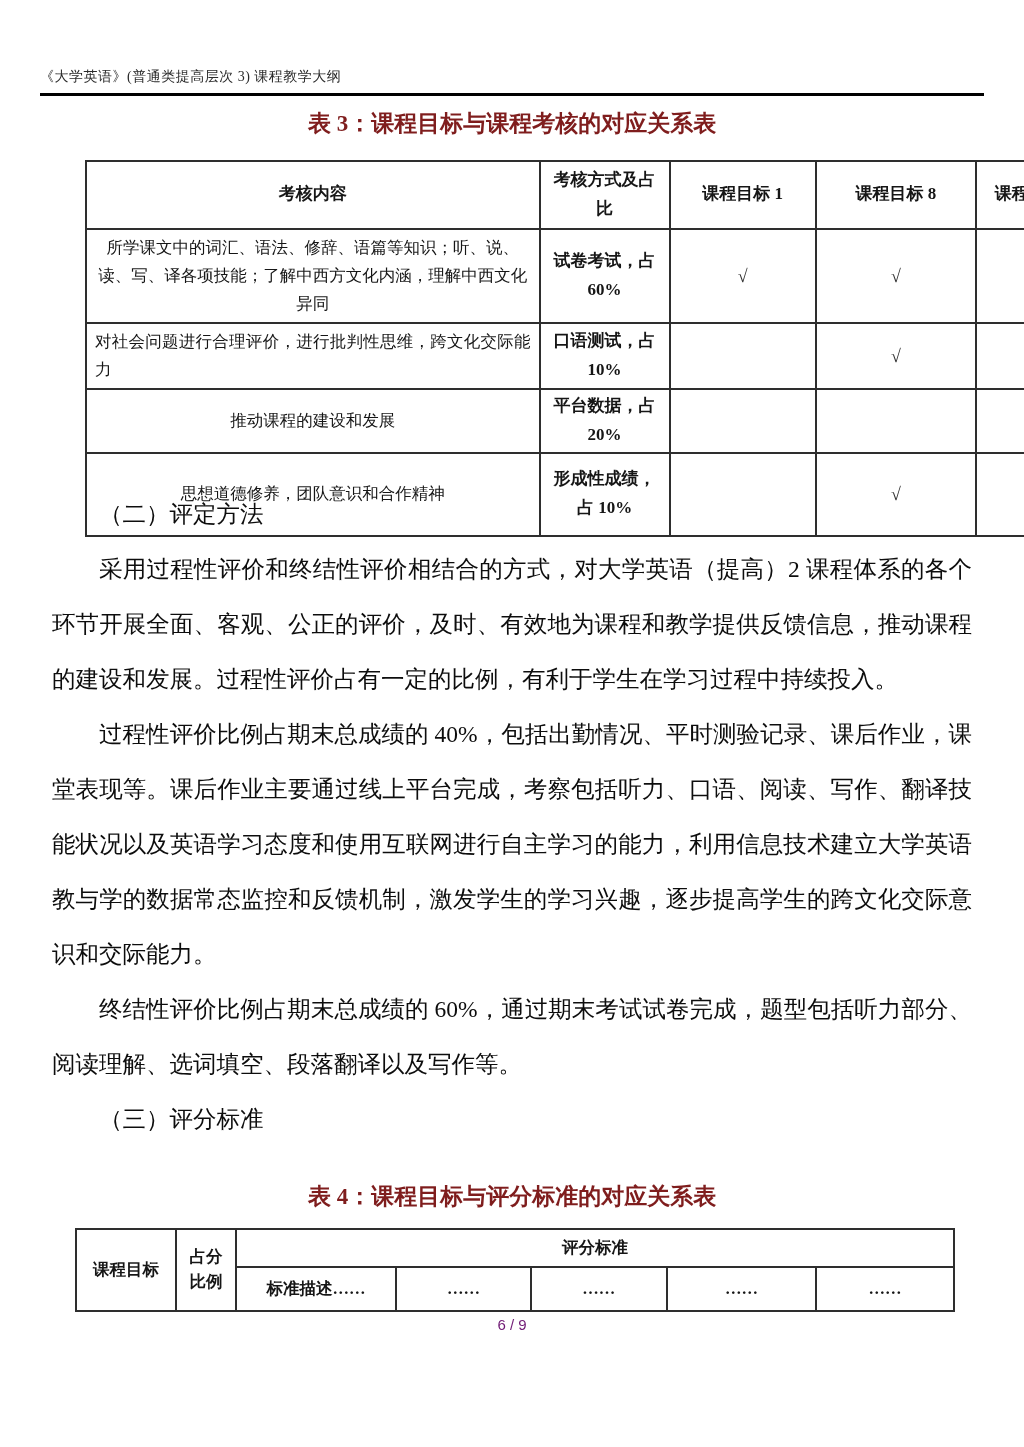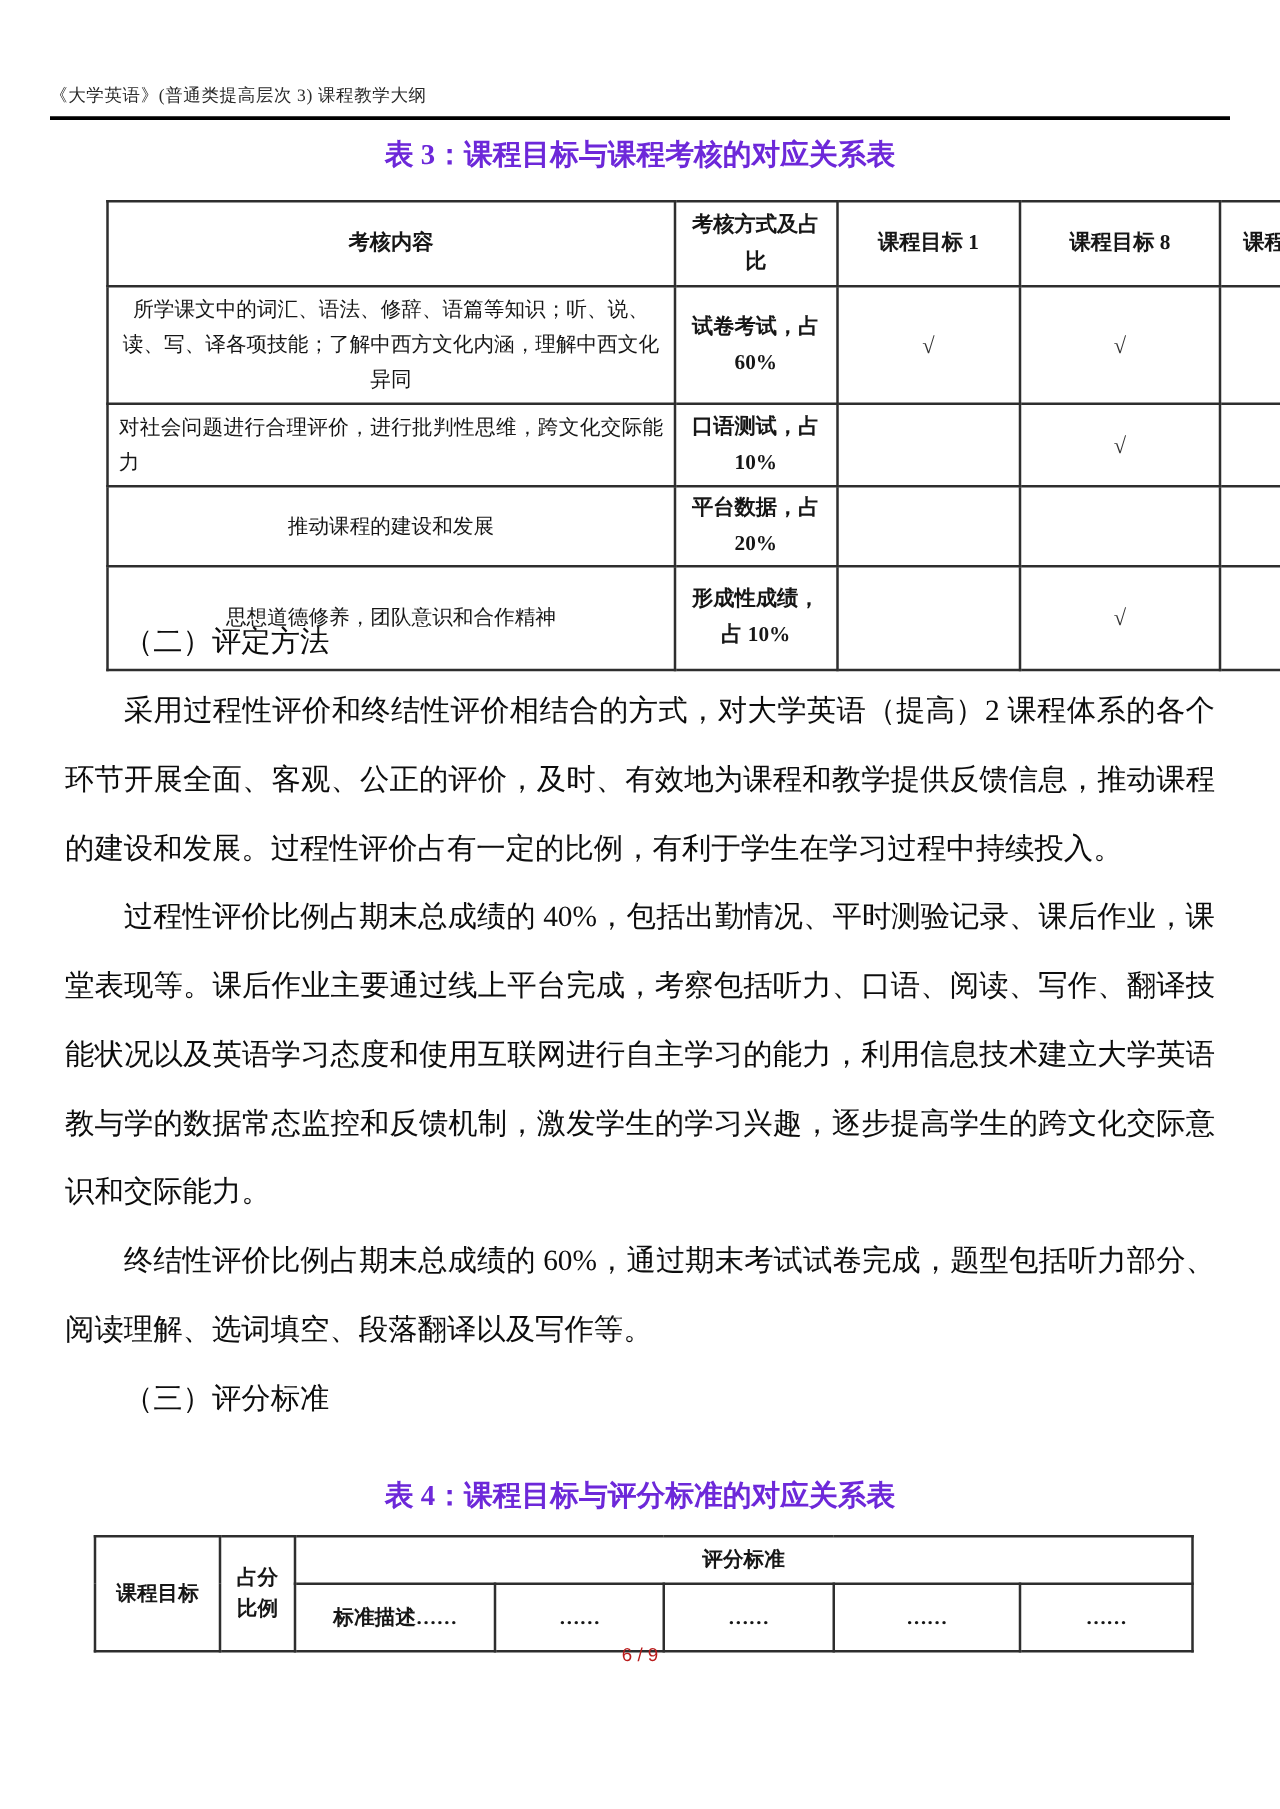--- a/index.html
+++ b/index.html
@@ -22,21 +22,21 @@
   }
   .header-rule {
     position:absolute; top:93px; left:40px; right:40px;
     border-top:3px solid #000000;
   }
 
   
   .table-title {
     position:absolute; left:0; right:0;
     text-align:center;
-    font-weight:bold; font-size:23px; color:#6d28d9;
+    font-weight:bold; font-size:23px; color:#7f1d1d;
   }
   .t3-title { top:108px; }
   .t4-title { top:1181px; }
 
   
   table { border-collapse:collapse; table-layout:fixed; }
   .t3 {
     position:absolute; left:85px; top:148px; width:1010px;margin-top:12px;
   }
   .t3 td {
@@ -78,28 +78,28 @@
     border:2px solid #2e2e2e;
     font-weight:bold;
     font-size:16.5px;
     text-align:center;
     vertical-align:middle;
     padding:2px 6px;
     line-height:1.5;
     color:#161616;
   }
   .t4 .row-a { height:38px; }
-  .t4 .row-b { height:54px; }
+  .t4 .row-b { height:44px; }
 
   
   .page-footer {
     position:absolute; top:1316px; left:0; right:0;
     text-align:center;
     font-family:"Liberation Sans","DejaVu Sans",sans-serif;
-    font-size:15px; color:#b91c1c;
+    font-size:15px; color:#701a75;
   }
 </style>
 </head>
 <body>
 
 <div class="page">
 
   <div class="doc-header">《大学英语》(普通类提高层次 3) 课程教学大纲</div>
   <div class="header-rule"></div>
 

